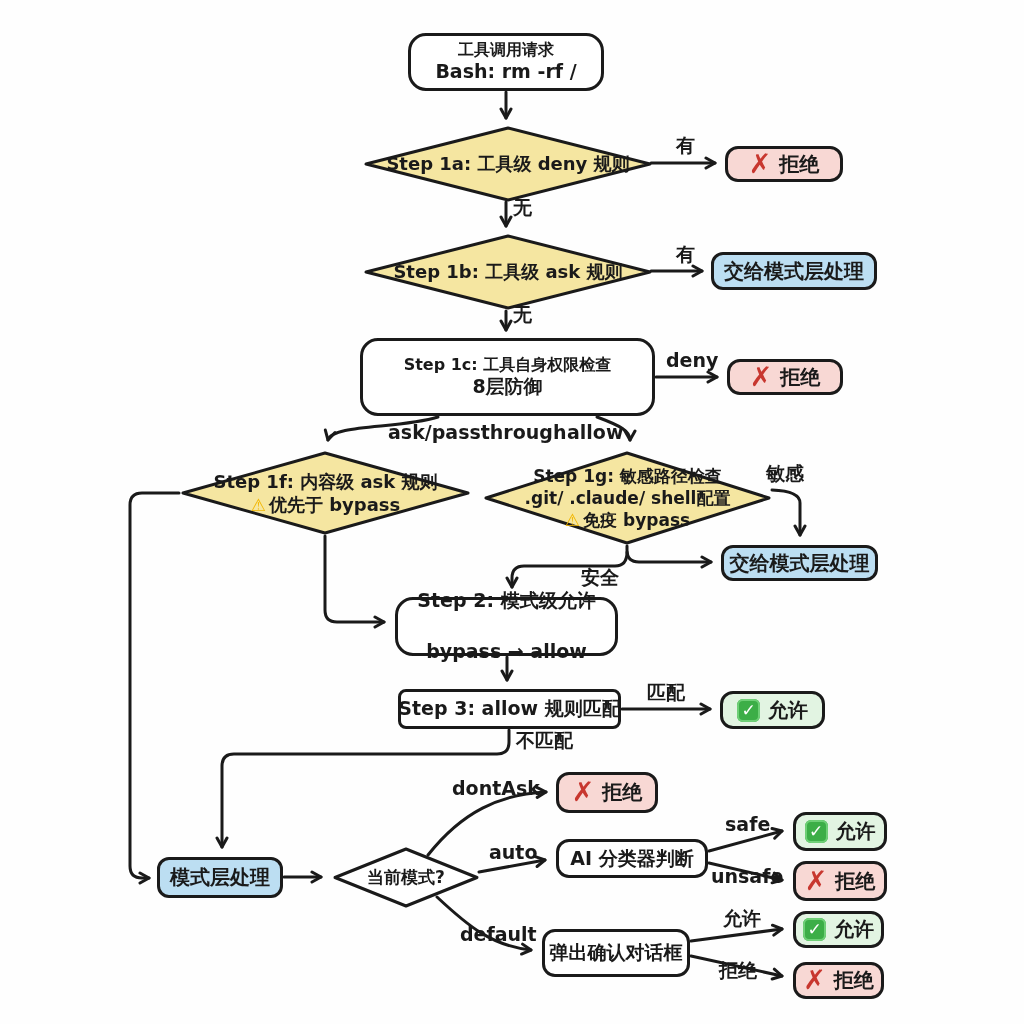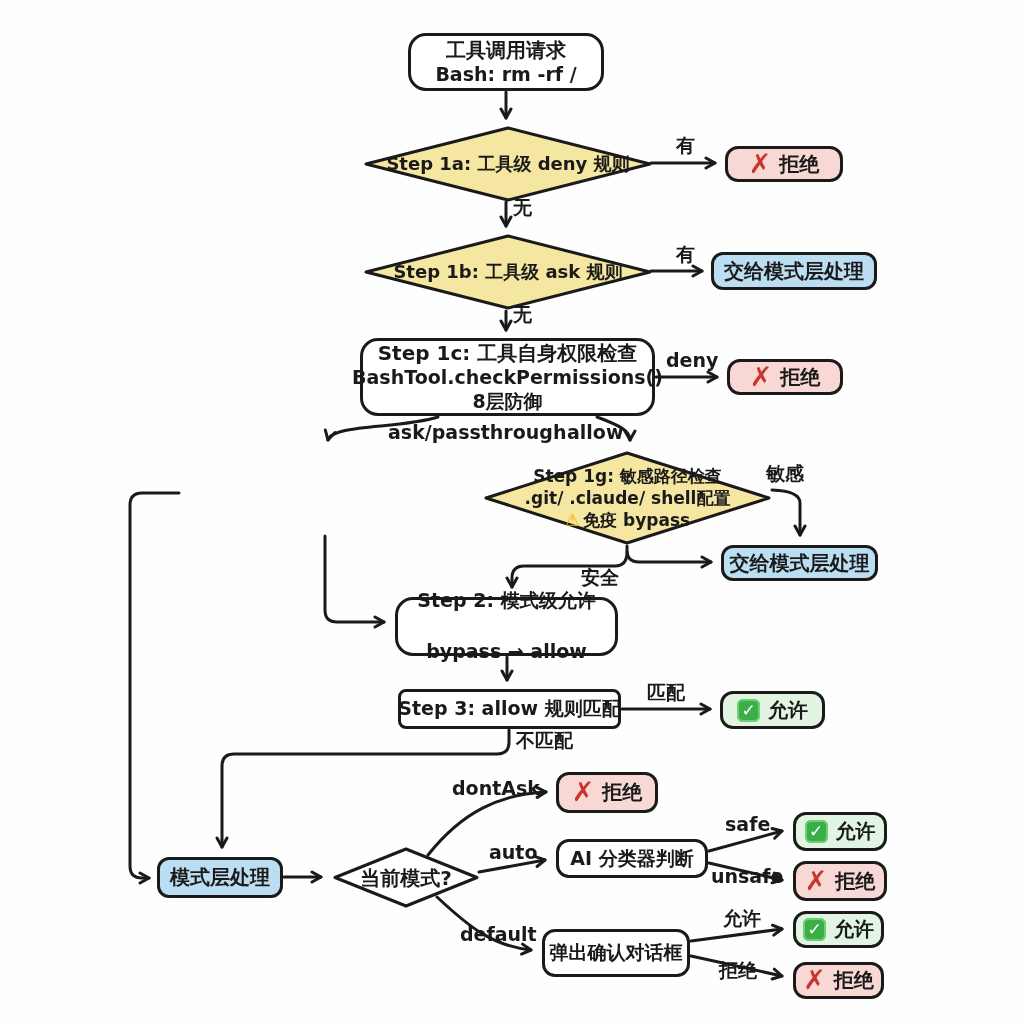--- a/index.html
+++ b/index.html
@@ -8,21 +8,21 @@
     font-family:"DejaVu Sans",sans-serif;color:#1a1a1a;
   }
   svg.edges{position:absolute;left:0;top:0;width:1024px;height:1024px;}
   .node{position:absolute;box-sizing:border-box;}
   .box{
     background:#fff;border:3px solid #1a1a1a;border-radius:18px;
     display:flex;flex-direction:column;align-items:center;justify-content:center;
     text-align:center;line-height:1.25;
   }
   .box .t{font-weight:700;font-size:19px;white-space:nowrap;}
-  .box .t.big{font-size:20px;text-align:right;}
+  .box .t.big{font-size:16px;text-align:right;}
   .bluebox{
     background:#bcdef2;border:3px solid #1a1a1a;border-radius:12px;
     display:flex;align-items:center;justify-content:center;
     font-weight:700;font-size:20px;white-space:nowrap;
   }
   .outcome{
     border:3px solid #1a1a1a;border-radius:13px;
     display:flex;align-items:center;justify-content:center;gap:8px;
     font-weight:700;font-size:20px;white-space:nowrap;
   }
@@ -108,29 +108,37 @@
     </svg>
     <div class="dtext">Step 1b: 工具级 ask 规则</div>
   </div>
 
   <div class="node bluebox" style="left:711px;top:252px;width:166px;height:38px;">
     <span>交给模式层处理</span>
   </div>
 
   <div class="node box" style="left:360px;top:338px;width:295px;height:78px;">
     <div class="t big">Step 1c: 工具自身权限检查</div>
-    <div class="t">BashTool.checkPermissions()</div>
     <div class="t">8层防御</div>
   </div>
 
   <div class="node outcome reject" style="left:727px;top:359px;width:116px;height:36px;">
     <span class="xicon">✗</span>
     <span>拒绝</span>
   </div>
 
+  <div class="node diamond" style="left:180px;top:450px;width:291px;height:86px;">
+    <svg width="291" height="86" viewBox="0 0 291 86">
+      <polygon points="145,3 288,43 145,83 3,43" fill="#f5e6a1" stroke="#1a1a1a" stroke-width="3" stroke-linejoin="round"></polygon>
+    </svg>
+    <div class="dtext">
+      <div>Step 1f: 内容级 ask 规则</div>
+      <div><span class="warn">⚠</span><span>优先于 bypass</span></div>
+    </div>
+  </div>
 
   <div class="node diamond" style="left:483px;top:450px;width:289px;height:96px;">
     <svg width="289" height="96" viewBox="0 0 289 96">
       <polygon points="144,3 286,48 144,93 3,48" fill="#f5e6a1" stroke="#1a1a1a" stroke-width="3" stroke-linejoin="round"></polygon>
     </svg>
     <div class="dtext" style="font-size:17px;">
       <div>Step 1g: 敏感路径检查</div>
       <div>.git/ .claude/ shell配置</div>
       <div><span class="warn">⚠</span><span>免疫 bypass</span></div>
     </div>
@@ -155,21 +163,21 @@
   </div>
 
   <div class="node bluebox" style="left:157px;top:857px;width:126px;height:41px;">
     <span>模式层处理</span>
   </div>
 
   <div class="node diamond" style="left:332px;top:846px;width:148px;height:63px;">
     <svg width="148" height="63" viewBox="0 0 148 63">
       <polygon points="74,3 145,31.5 74,60 3,31.5" fill="#ffffff" stroke="#1a1a1a" stroke-width="3" stroke-linejoin="round"></polygon>
     </svg>
-    <div class="dtext" style="font-size:20px;">当前模式?</div>
+    <div class="dtext" style="font-size:17px;">当前模式?</div>
   </div>
 
   <div class="node outcome reject" style="left:556px;top:772px;width:102px;height:41px;">
     <span class="xicon">✗</span>
     <span>拒绝</span>
   </div>
 
   <div class="node box" style="left:556px;top:839px;width:152px;height:39px;border-radius:13px;">
     <div class="t">AI 分类器判断</div>
   </div>

